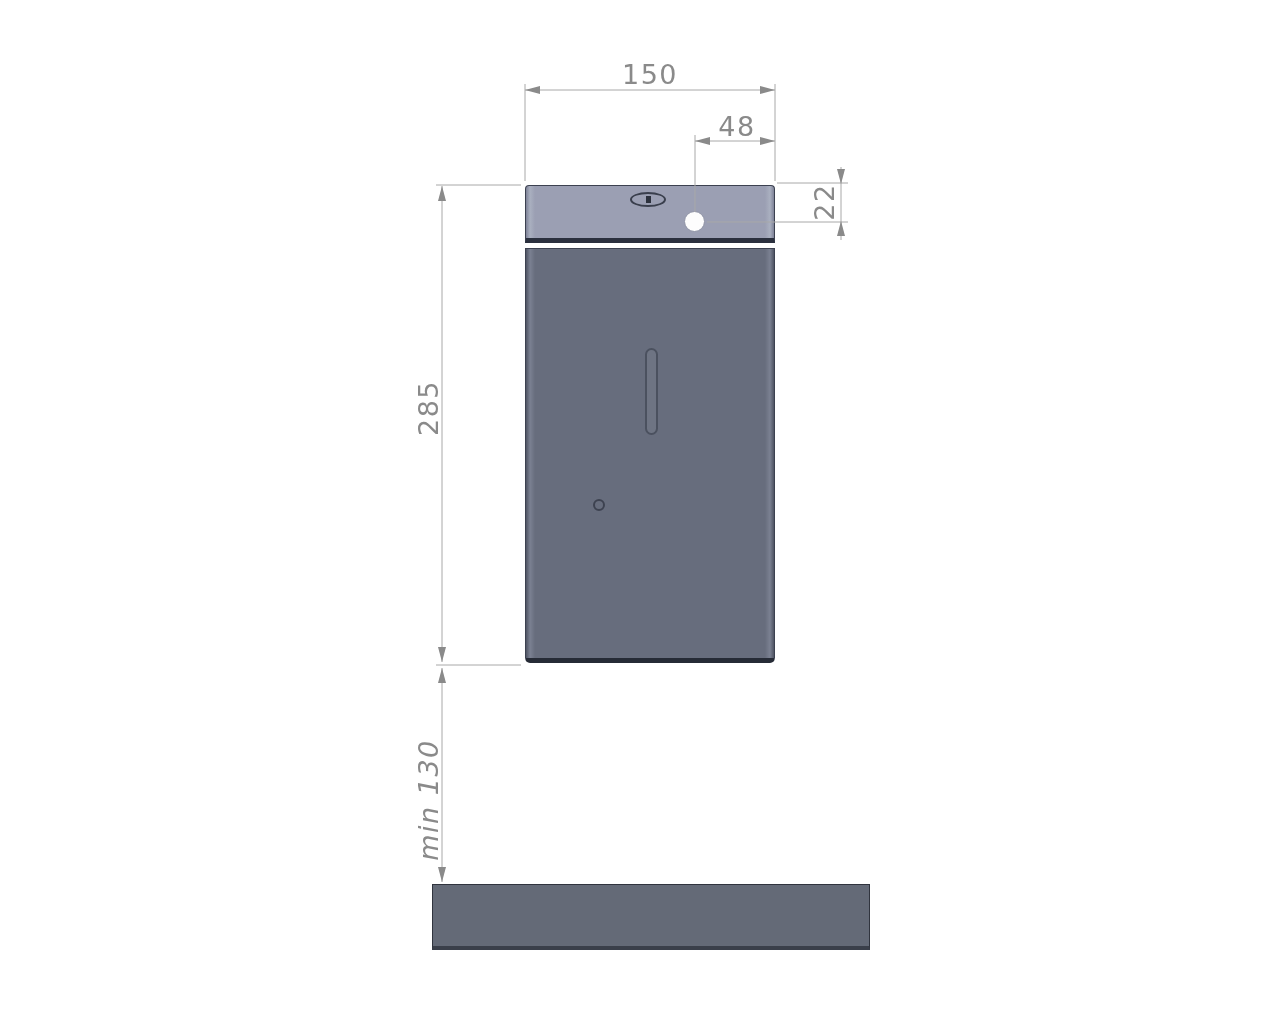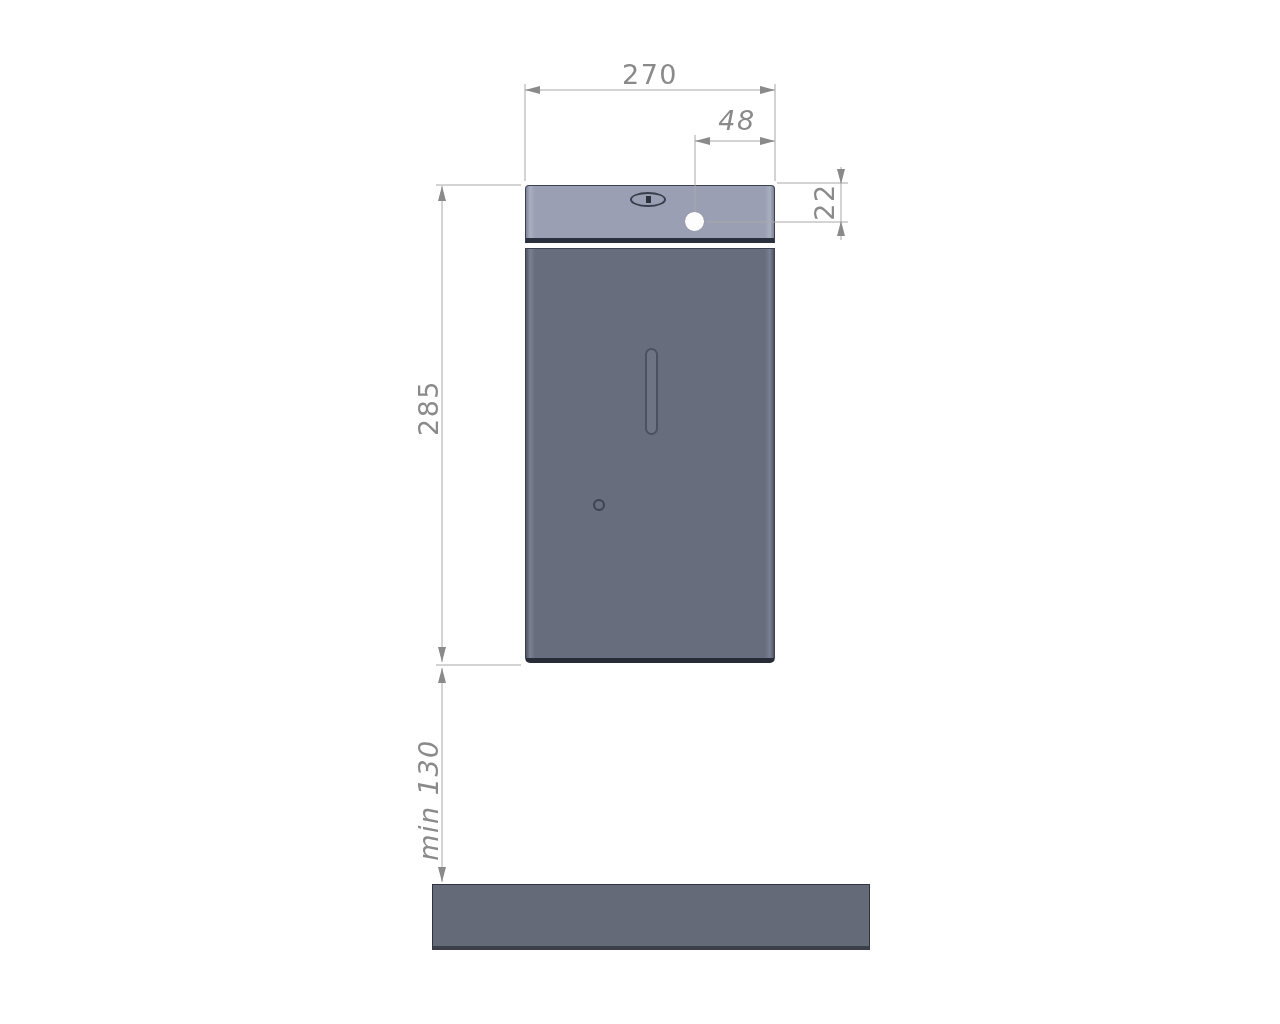--- a/index.html
+++ b/index.html
@@ -101,23 +101,23 @@
     <line x1="436" y1="665" x2="521" y2="665"></line>
     <line x1="442" y1="186" x2="442" y2="662"></line>
     <polygon points="442,186 438,201 446,201"></polygon>
     <polygon points="442,662 438,647 446,647"></polygon>
 
     <line x1="442" y1="668" x2="442" y2="882"></line>
     <polygon points="442,668 438,683 446,683"></polygon>
     <polygon points="442,882 438,867 446,867"></polygon>
   </svg>
 
-  <div class="dim-label" style="left:650px; top:74px;">270</div>
+  <div class="dim-label" style="left:650px; top:74px;">150</div>
 
-  <div class="dim-label" style="left:737px; top:120px;font-style:italic;">48</div>
+  <div class="dim-label" style="left:737px; top:126px;">48</div>
 
   <div class="dim-label vertical" style="left:824px; top:202px;">22</div>
 
   <div class="dim-label vertical" style="left:428px; top:408px;">285</div>
 
   <div class="dim-label vertical italic" style="left:428px; top:800px;">min 130</div>
 
 </div>
 
 </body></html>

